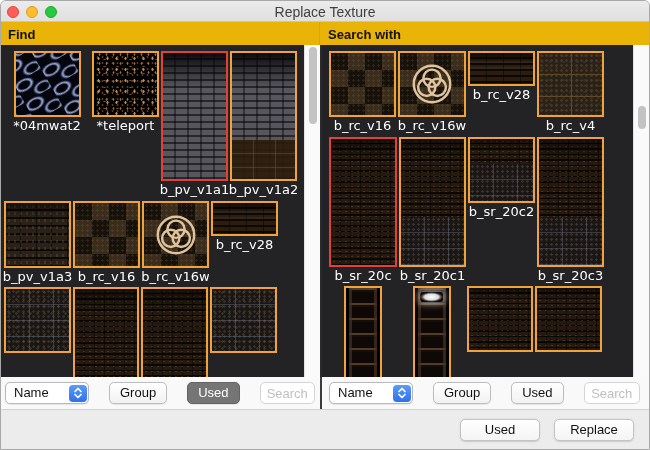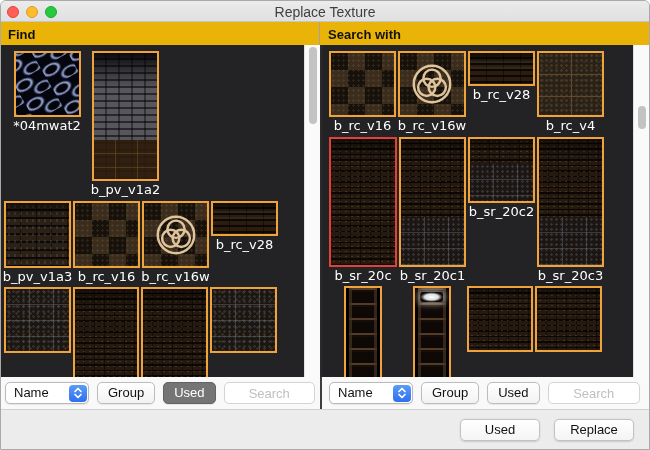--- a/index.html
+++ b/index.html
@@ -137,21 +137,21 @@
     background-image:
       linear-gradient(to right, #000 0 3px, rgba(70,50,34,.7) 3px 6px, transparent 6px calc(100% - 6px),
                       rgba(70,50,34,.7) calc(100% - 6px) calc(100% - 3px), #000 calc(100% - 3px)),
       repeating-linear-gradient(to bottom, rgba(95,68,46,.85) 0 2px, rgba(24,15,9,.3) 2px 4px, rgba(8,5,3,.55) 4px 15px); }
   .tex-beam_light::after { content:""; position:absolute; left:15%; right:15%; top:4px; height:10px;
     border-radius:3px; background:radial-gradient(closest-side,#ffffff,#dddddd 60%,rgba(170,170,170,.35) 85%,transparent);
     box-shadow:0 0 7px 2px rgba(255,255,255,.55); }
 
   
   .controls { position:absolute; left:0; top:376px; right:0; height:32px; background:#f9f9f9; }
-  .chalf { position:absolute; top:0; bottom:0; display:flex; align-items:center; gap:8px; }
+  .chalf { position:absolute; top:0; bottom:0; display:flex; align-items:center; gap:20px; }
   .chalf.find { left:0; width:319px; padding:0 5px 0 4px; }
   .chalf.repl { left:321px; right:0; padding:0 9px 0 7px; }
   .cdivider { position:absolute; left:319px; top:0; bottom:0; width:2px; background:#3c3c3c; }
 
   .popup { position:relative; width:84px; height:22px; background:#fff; border:1px solid #b9b9b9;
            border-radius:5px; font-size:13px; color:#111; line-height:20px; padding-left:8px; flex:none;
            box-shadow:0 0.5px 1px rgba(0,0,0,.08); }
   .popup .cap { position:absolute; right:1.5px; top:1.5px; width:18px; height:17px; border-radius:4px;
            background:linear-gradient(#5a9cf8,#2f6ff0); display:flex; align-items:center; justify-content:center; }
   .btn { height:22px; padding:0 10px; background:linear-gradient(#fff,#f2f2f2); border:1px solid #bdbdbd;
@@ -193,20 +193,28 @@
 
   <div class="main">
     <div class="panel find">
       <div class="grid">
           <div class="trow" style="margin-top: 6px;">
             <div class="tcell" style="width: 86px;">
               <div class="tile tex-water" style="width: 67px; height: 66px; border-color: rgb(240, 162, 59);"></div>
               <div class="tlabel">*04mwat2</div>
             </div>
             <div class="tcell" style="width: 67px;">
+              <div class="tile tex-teleport" style="width: 67px; height: 66px; border-color: rgb(240, 162, 59);"></div>
+              <div class="tlabel">*teleport</div>
+            </div>
+            <div class="tcell" style="width: 67px;">
+              <div class="tile tex-graybrick" style="width: 67px; height: 130px; border-color: rgb(226, 65, 59);"></div>
+              <div class="tlabel">b_pv_v1a1</div>
+            </div>
+            <div class="tcell" style="width: 67px;">
               <div class="tile tex-graybrick_rust" style="width: 67px; height: 130px; border-color: rgb(240, 162, 59);"></div>
               <div class="tlabel">b_pv_v1a2</div>
             </div>
           </div>
           <div class="trow" style="margin-top: 3px;">
             <div class="tcell" style="width: 67px;">
               <div class="tile tex-darkbrick" style="width: 67px; height: 67px; border-color: rgb(240, 162, 59);"></div>
               <div class="tlabel">b_pv_v1a3</div>
             </div>
             <div class="tcell" style="width: 67px;">

